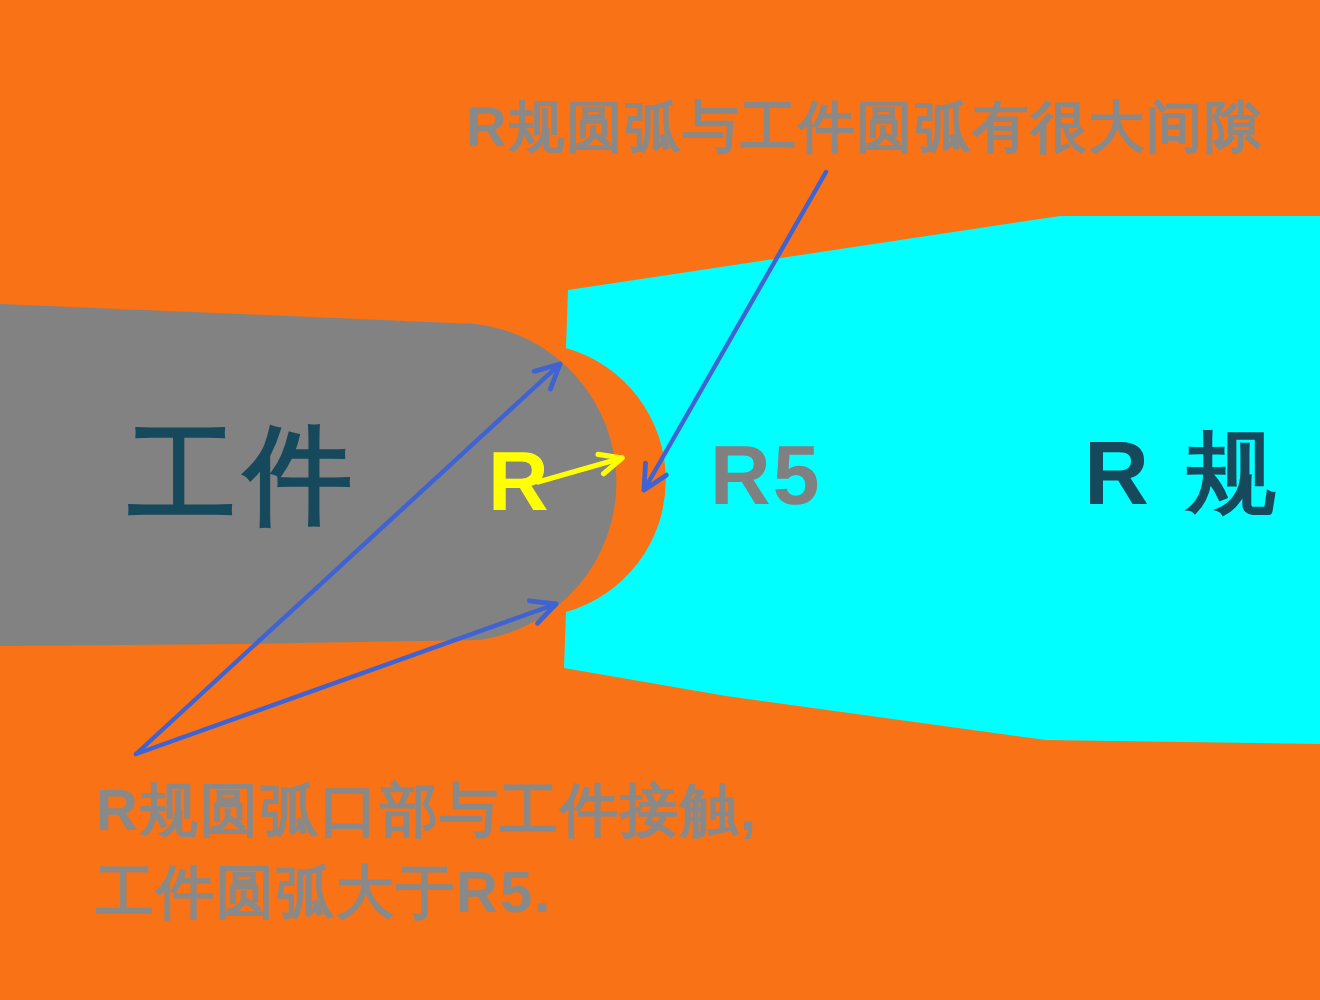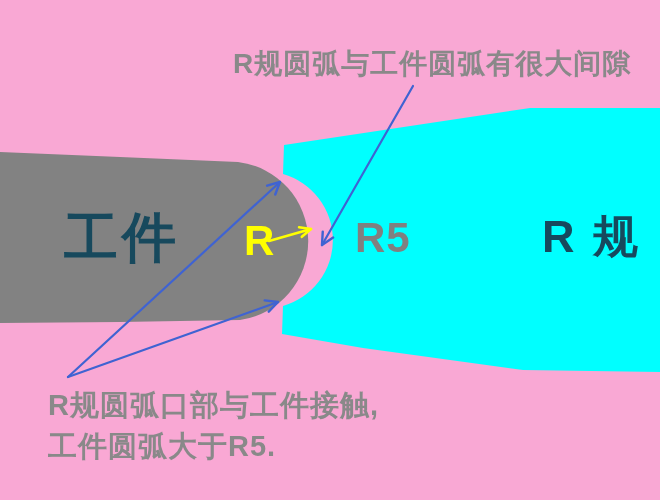--- a/index.html
+++ b/index.html
@@ -1,20 +1,20 @@
 <!DOCTYPE html>
 <html><head>
 <meta charset="utf-8">
 <style>
   html, body { margin: 0; padding: 0; background: #ffffff; }
   .stage {
     position: relative;
     width: 660px;
     height: 500px;
-    background: #f9a8d4;
+    background: #f97316;
     overflow: hidden;
     font-family: "Liberation Sans", "DejaVu Sans", sans-serif;
   }
   svg { display: block; }
   text {
     font-family: "Liberation Sans", "DejaVu Sans", sans-serif;
     font-weight: 700;
   }
   .annotation { font-size: 28px; letter-spacing: 1px; }
   .annotation-bottom { font-size: 29px; letter-spacing: 1px; }

